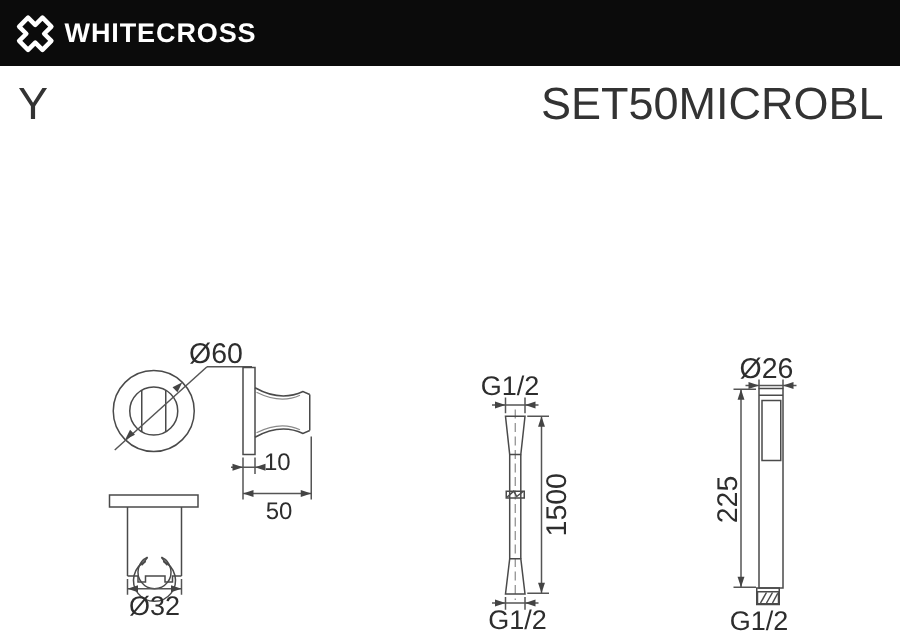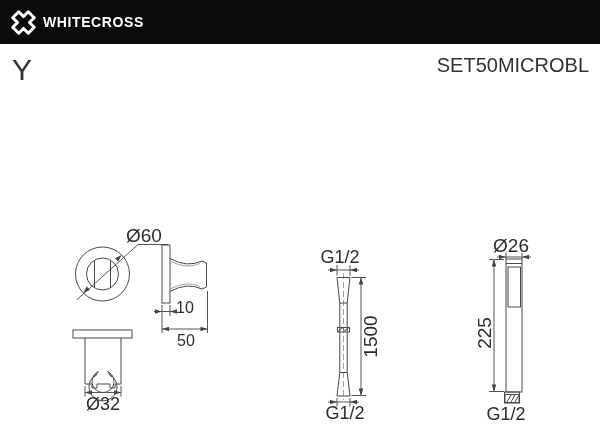--- a/index.html
+++ b/index.html
@@ -6,27 +6,27 @@
   body{
     width:600px;height:424px;position:relative;background:#ffffff;overflow:hidden;
     font-family:"Liberation Sans", sans-serif;
   }
   .header{
     position:absolute;left:0;top:0;width:600px;height:44px;background:#0b0b0b;
     display:flex;align-items:center;
   }
   .logo{margin-left:10px;display:flex;align-items:center;}
   .brand{
-    color:#ffffff;font-size:14px;font-weight:700;letter-spacing:0.6px;margin-left:6px;
+    color:#ffffff;font-size:18px;font-weight:700;letter-spacing:0.6px;margin-left:6px;
   }
   .series{
     position:absolute;left:12px;top:55px;font-size:30px;color:#333333;line-height:1;
   }
   .model{
-    position:absolute;right:11px;top:55px;font-size:20px;color:#333333;line-height:1;
+    position:absolute;right:11px;top:55px;font-size:30px;color:#333333;line-height:1;
   }
   svg.drawing{position:absolute;left:0;top:0;}
   svg.drawing path, svg.drawing line, svg.drawing rect, svg.drawing circle{
     fill:none;stroke:#4a4a4a;stroke-width:1;
   }
   svg.drawing .dim{stroke:#555555;stroke-width:1;}
   svg.drawing .thin{stroke:#8a8a8a;stroke-width:0.8;}
   svg.drawing text{
     fill:#2d2d2d;stroke:none;font-family:"Liberation Sans", sans-serif;
   }

